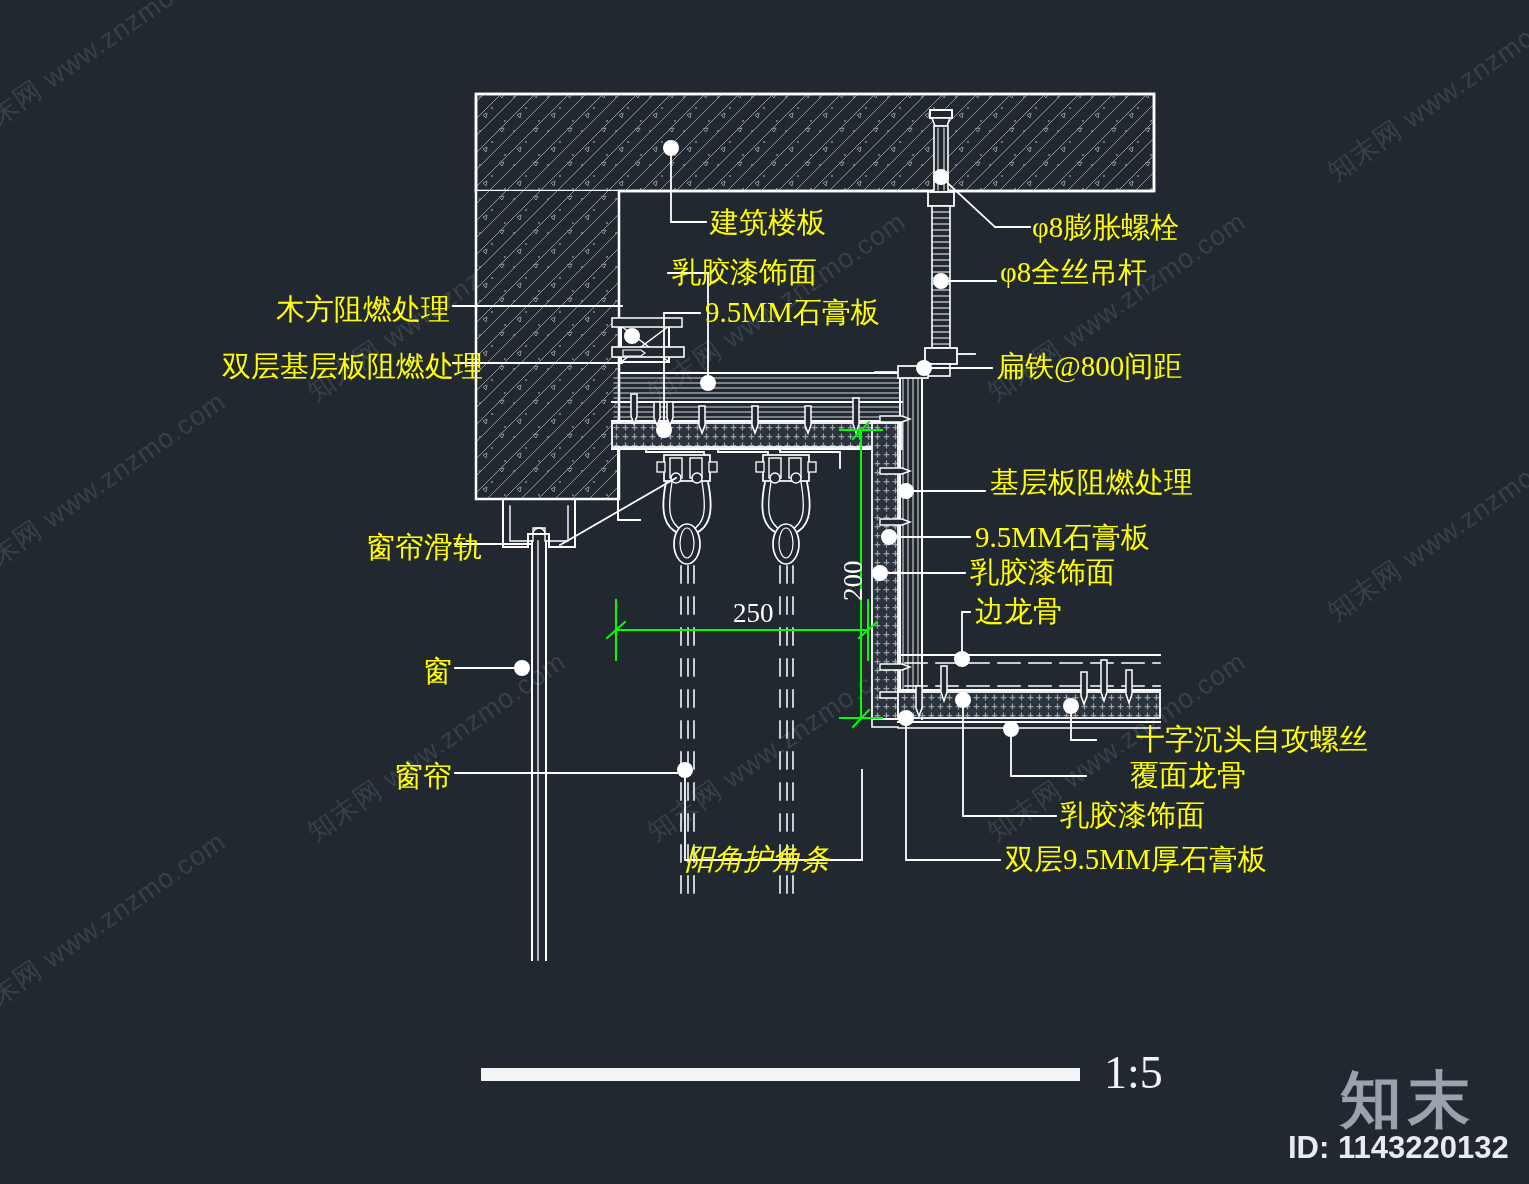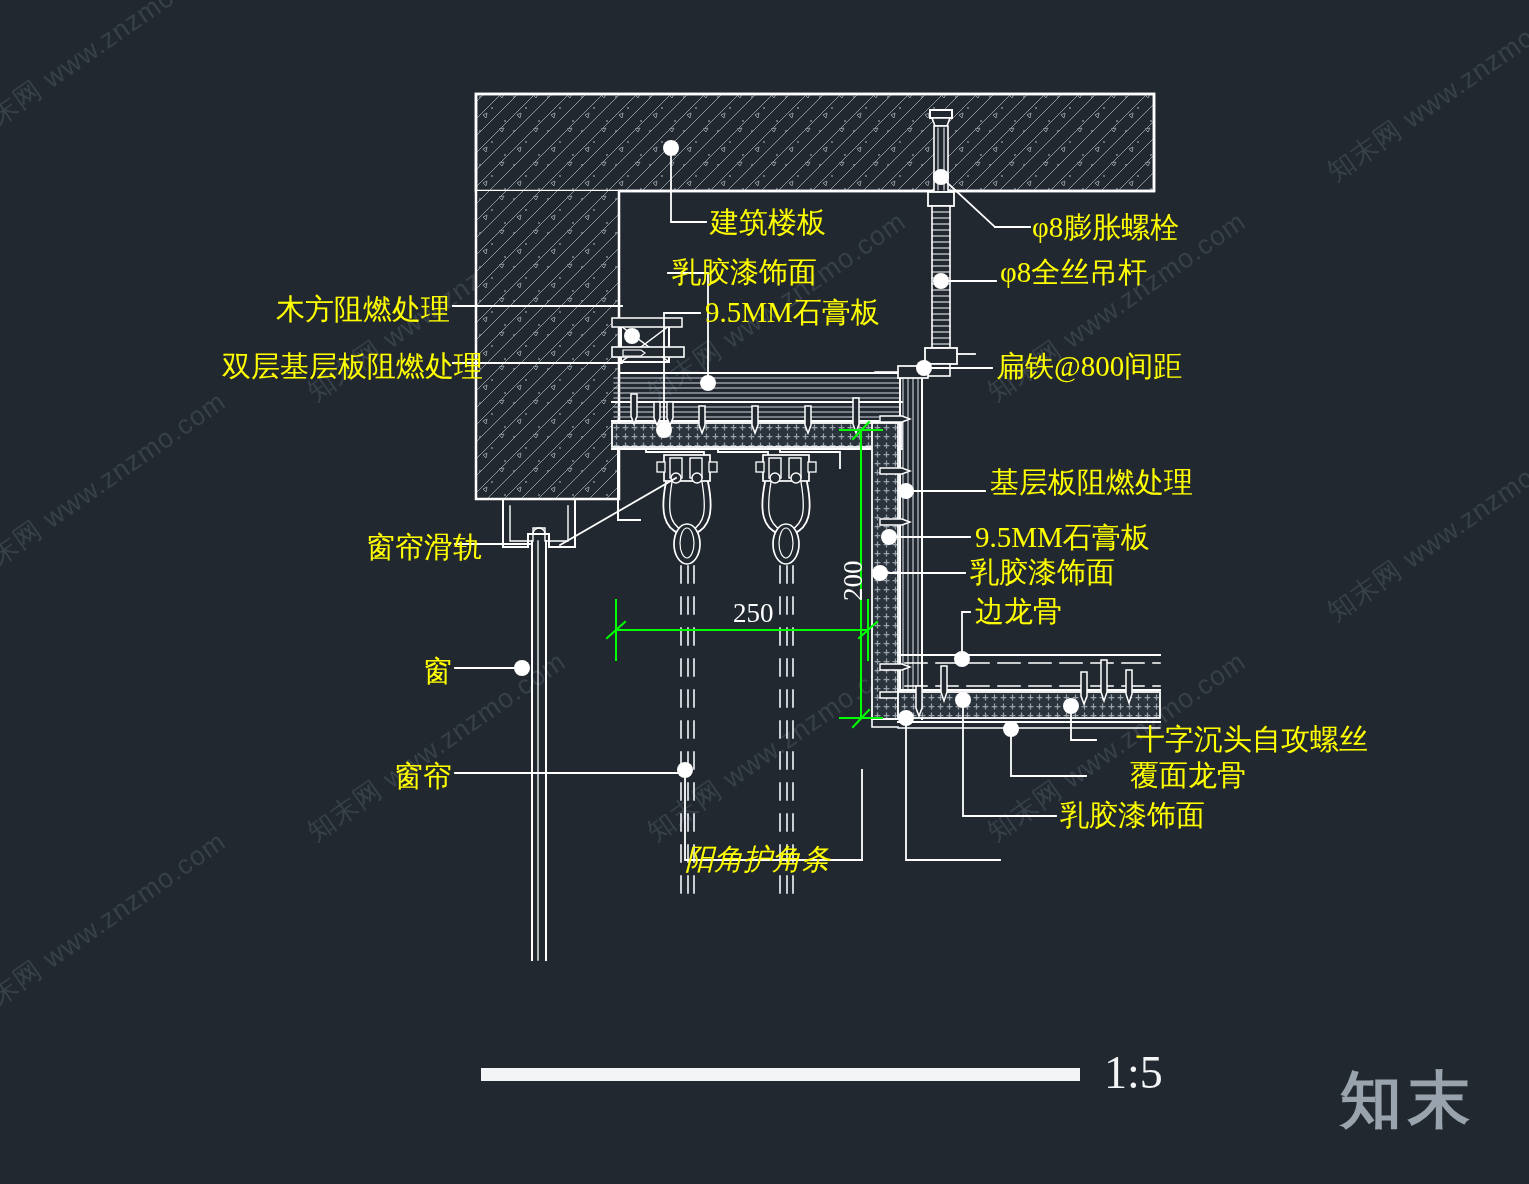--- a/index.html
+++ b/index.html
@@ -455,24 +455,26 @@
   <div class="lbl" style="left:996px; top:352px;">扁铁@800间距</div>
 
   <div class="lbl" style="left:990px; top:468px;">基层板阻燃处理</div>
   <div class="lbl" style="left:975px; top:523px;">9.5MM石膏板</div>
   <div class="lbl" style="left:970px; top:558px;">乳胶漆饰面</div>
   <div class="lbl" style="left:975px; top:597px;">边龙骨</div>
 
   <div class="lbl" style="left:1136px; top:725px;text-align:center;">十字沉头自攻螺丝</div>
   <div class="lbl" style="left:1090px; top:761px;margin-left:40px;">覆面龙骨</div>
   <div class="lbl" style="left:1060px; top:801px;">乳胶漆饰面</div>
+  <div class="lbl" style="left:1005px; top:845px;">双层9.5MM厚石膏板</div>
 
   <div class="lbl" style="left:685px; top:845px;font-style:italic;">阳角护角条</div>
 
   <div class="dimtxt" style="left:733px; top:598px;">250</div>
   <div class="dimtxt vert" style="left:838px; top:601px;">200</div>
 
   <div class="title-rule" style="left:481px; top:1068px; width:599px; height:13px;"></div>
   <div class="title-scale" style="left:1104px; top:1046px;">1:5</div>
 
   <div class="brand-mark" style="left:1340px; top:1058px;">知末</div>
+  <div class="brand-id" style="left:1288px; top:1130px;">ID: 1143220132</div>
 
 </div>
 
 </body></html>

